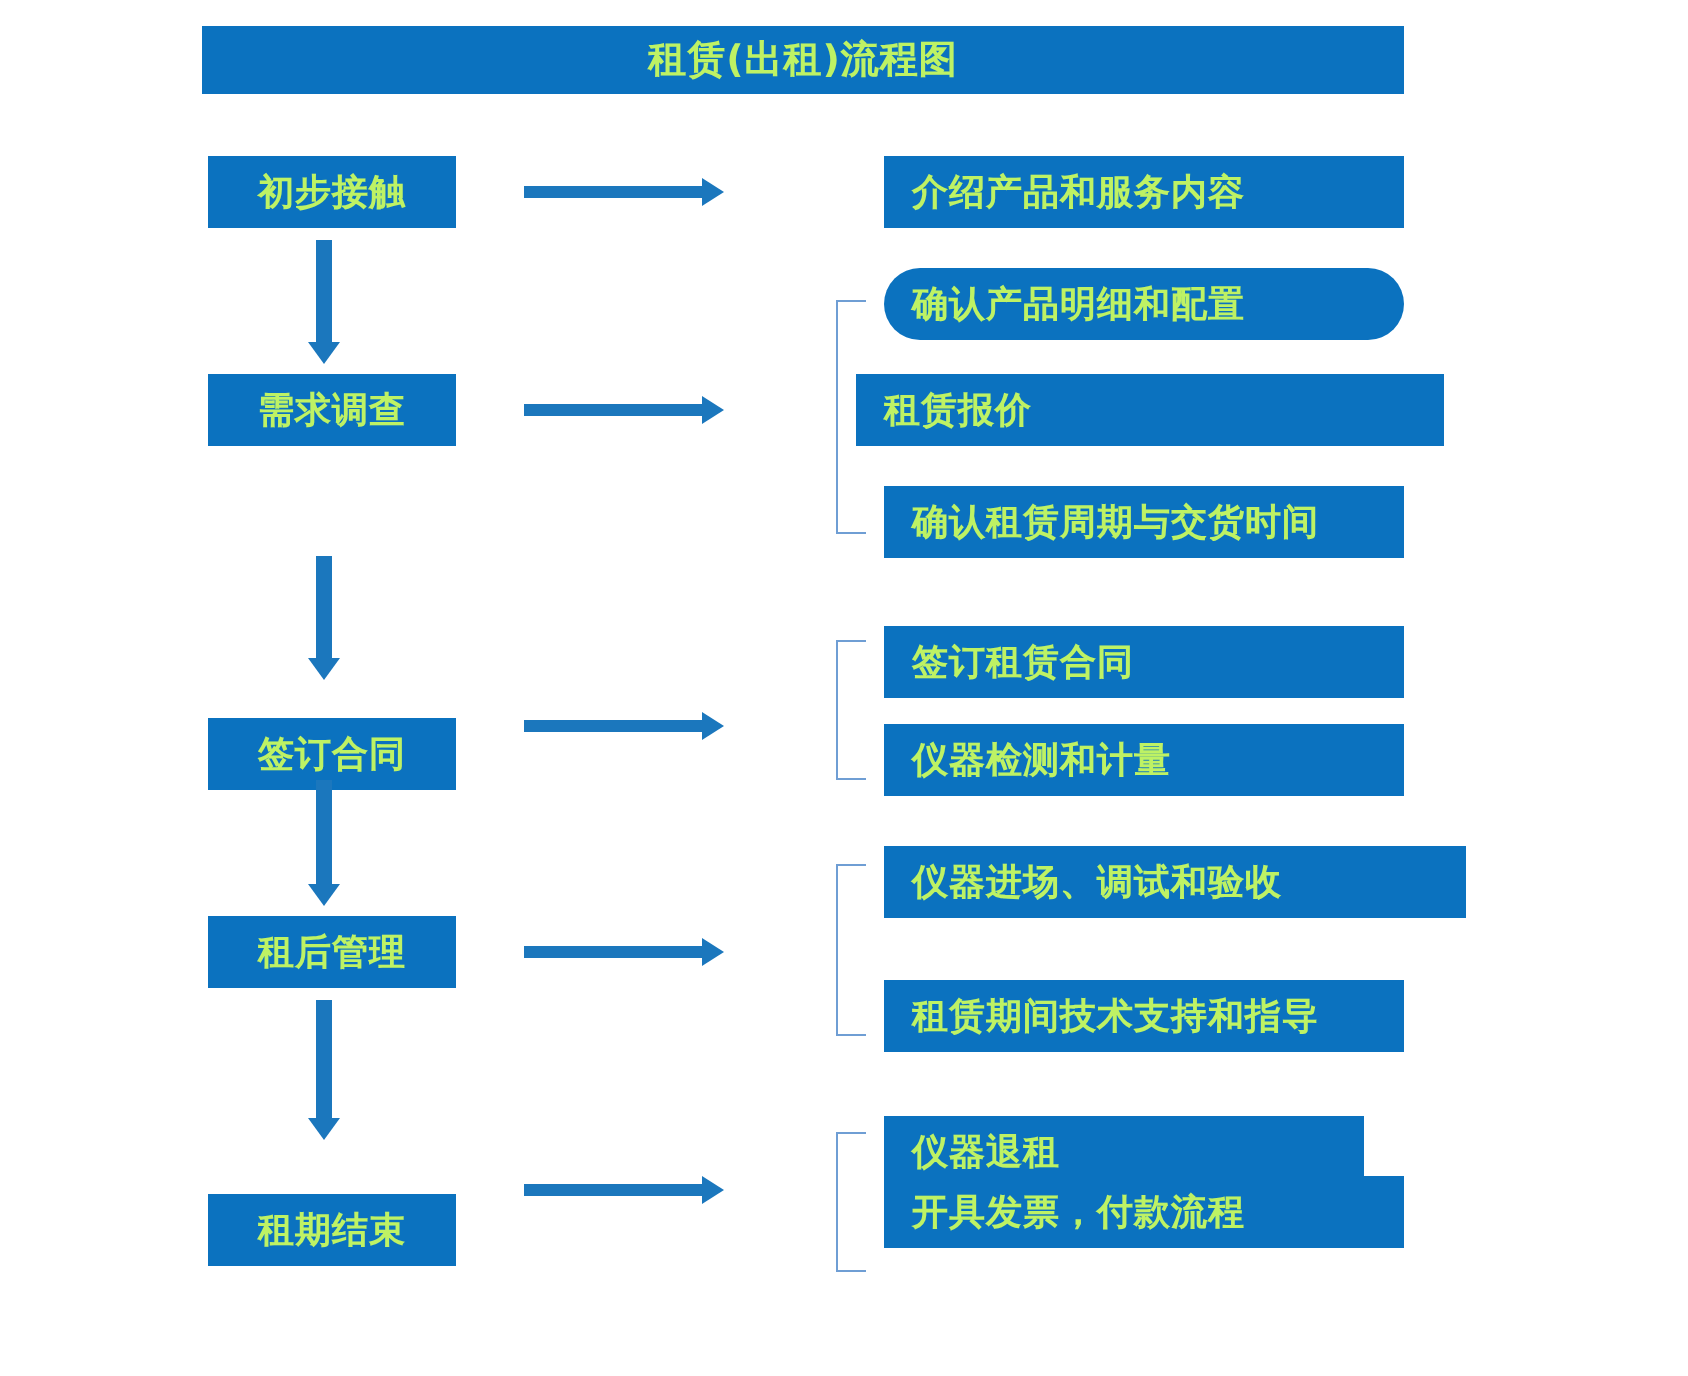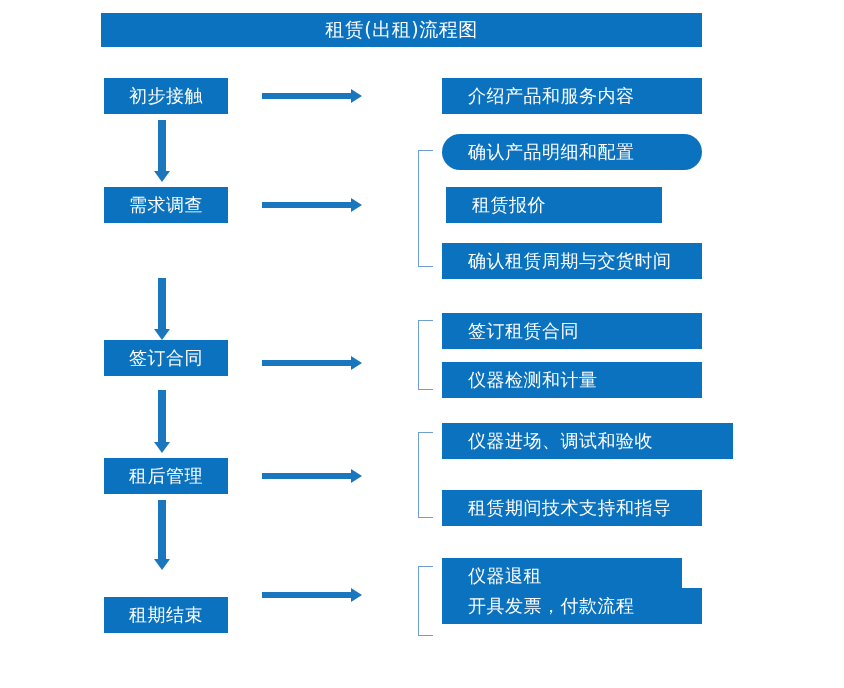--- a/index.html
+++ b/index.html
@@ -17,39 +17,39 @@
   #flowchart {
     position: absolute;
     left: 0;
     top: 0;
     width: 844px;
     height: 688px;
   }
   .box {
     position: absolute;
     background: #0b72bf;
-    color: #ffffff;
-    font-weight: normal;
+    color: #bef264;
+    font-weight: bold;
     display: flex;
     align-items: center;
     box-sizing: border-box;
     letter-spacing: 0.5px;
     white-space: nowrap;
   }
   .title-bar {
     justify-content: center;
     font-size: 19px;
   }
   .stage-box {
     justify-content: center;
     font-size: 18px;
   }
   .task-box {
     justify-content: flex-start;
-    padding-left: 26px;
+    padding-left: 14px;
     font-size: 18px;
     text-align: right;
   }
   .arrow-h {
     position: absolute;
     height: 0;
   }
   .arrow-h .shaft {
     position: absolute;
     left: 0;
@@ -98,21 +98,21 @@
 <body>
 
 <div id="flowchart">
 
   <div class="box title-bar" style="left:101px; top:13px; width:601px; height:34px;">租赁(出租)流程图</div>
 
   <div class="box stage-box" style="left:104px; top:78px; width:124px; height:36px;">初步接触</div>
 
   <div class="box stage-box" style="left:104px; top:187px; width:124px; height:36px;">需求调查</div>
 
-  <div class="box stage-box" style="left:104px; top:340px; width:124px; height:36px;">签订合同</div>
+  <div class="box stage-box" style="left:104px; top:359px; width:124px; height:36px;">签订合同</div>
 
   <div class="box stage-box" style="left:104px; top:458px; width:124px; height:36px;">租后管理</div>
 
   <div class="box stage-box" style="left:104px; top:577px; width:124px; height:36px;margin-top:20px;">租期结束</div>
 
   <div class="arrow-v" style="left:162px; top:120px; height:62px;">
     <div class="shaft" style="height:51px;"></div>
     <div class="head" style="top:51px;"></div>
   </div>
 
@@ -161,21 +161,21 @@
   <div class="bracket" style="left:418px; top:320px; width:15px; height:70px;"></div>
 
   <div class="bracket" style="left:418px; top:432px; width:15px; height:86px;"></div>
 
   <div class="bracket" style="left:418px; top:566px; width:15px; height:70px;"></div>
 
   <div class="box task-box" style="left:442px; top:78px; width:260px; height:36px;">介绍产品和服务内容</div>
 
   <div class="box task-box" style="left:442px; top:134px; width:260px; height:36px;border-radius:18px;">确认产品明细和配置</div>
 
-  <div class="box task-box" style="left:446px; top:187px; width:216px; height:36px;">租赁报价</div>
+  <div class="box task-box" style="left:428px; top:187px; width:294px; height:36px;">租赁报价</div>
 
   <div class="box task-box" style="left:442px; top:243px; width:260px; height:36px;">确认租赁周期与交货时间</div>
 
   <div class="box task-box" style="left:442px; top:313px; width:260px; height:36px;">签订租赁合同</div>
 
   <div class="box task-box" style="left:442px; top:362px; width:260px; height:36px;">仪器检测和计量</div>
 
   <div class="box task-box" style="left:442px; top:423px; width:291px; height:36px;">仪器进场、调试和验收</div>
 
   <div class="box task-box" style="left:442px; top:490px; width:260px; height:36px;">租赁期间技术支持和指导</div>

